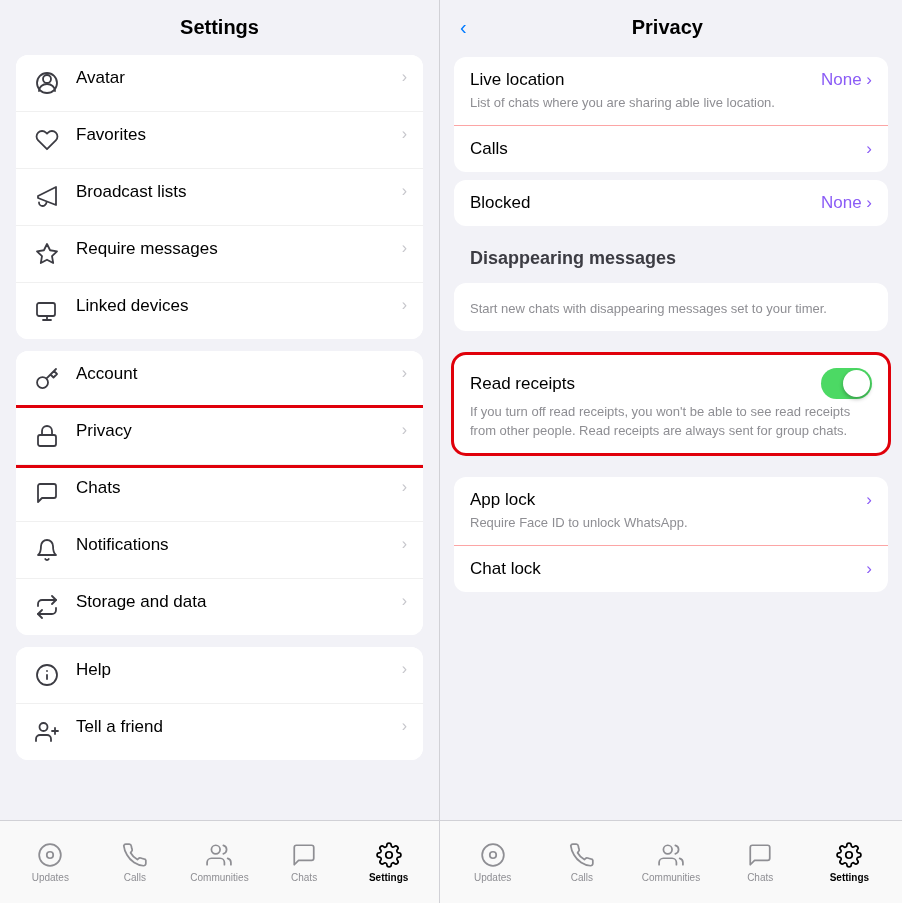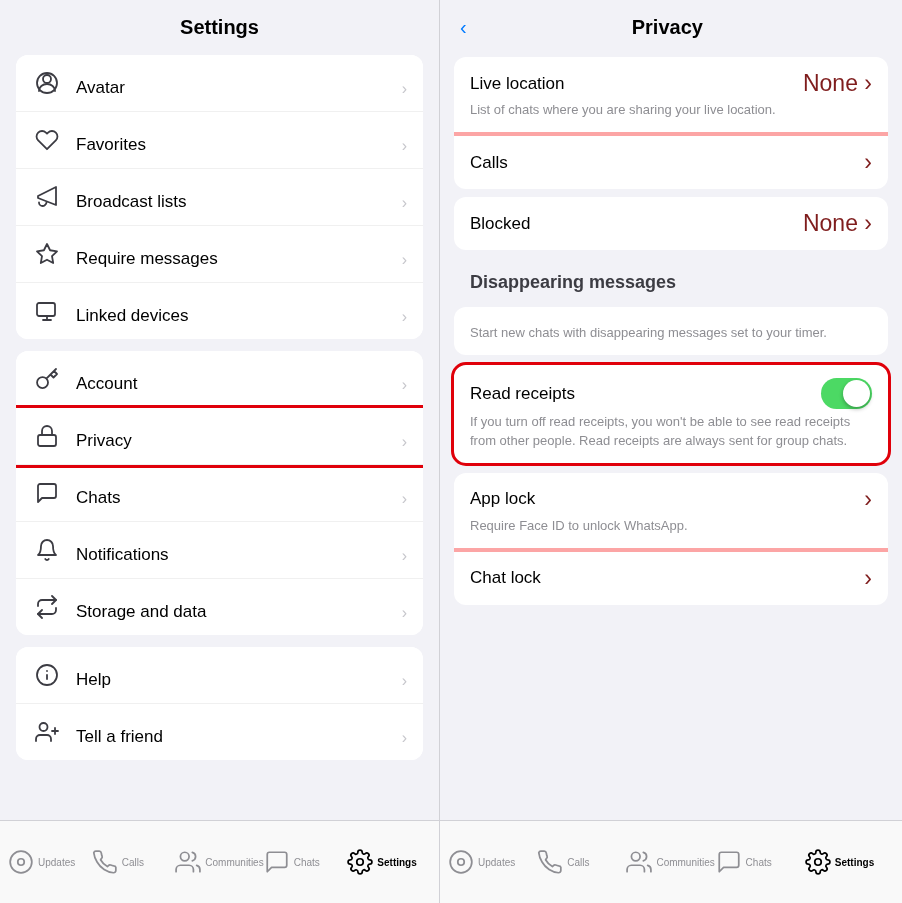--- a/index.html
+++ b/index.html
@@ -35,21 +35,21 @@
 
     .menu-section {
       background: #fff;
       border-radius: 12px;
       margin: 6px 16px;
       overflow: hidden;
     }
 
     .menu-item {
       display: flex;
-      align-items: flex-end;
+      align-items: flex-start;
       padding: 13px 16px;
       border-bottom: 1px solid #f0f0f0;
       cursor: pointer;
       background: #fff;
       position: relative;
     }
     .menu-item:last-child {
       border-bottom: none;
     }
     .menu-item.highlighted {
@@ -94,20 +94,21 @@
       background: #f9f9f9;
       border-top: 1px solid #d1d1d6;
       display: flex;
       height: 83px;
       align-items: center;
       justify-content: space-around;
       padding: 0 8px;
     }
     .nav-item {
       display: flex;
+      flex-direction: column;
       align-items: center;
       gap: 4px;
       cursor: pointer;
       flex: 1;
     }
     .nav-item svg {
       width: 26px;
       height: 26px;
       stroke: #8e8e93;
       fill: none;
@@ -167,39 +168,39 @@
 
     .right-section {
       background: #fff;
       border-radius: 12px;
       margin: 8px 0;
       overflow: hidden;
     }
 
     .right-item {
       padding: 13px 16px;
-      border-bottom: 4px solid #fca5a5;
+      border-bottom: 1px solid #fca5a5;
       cursor: pointer;
     }
     .right-item:last-child {
       border-bottom: none;
     }
 
     .right-item-row {
       display: flex;
       align-items: center;
       justify-content: space-between;
     }
     .right-item-label {
       font-size: 17px;
       color: #000;
     }
     .right-item-value {
-      font-size: 23px;
-      color: #7f1d1d;
+      font-size: 17px;
+      color: #8b5cf6;
       display: flex;
       align-items: center;
       gap: 4px;
     }
     .right-item-sub {
       font-size: 13px;
       color: #8e8e93;
       margin-top: 4px;
       line-height: 1.4;
     }
@@ -229,21 +230,21 @@
       position: absolute;
       top: 2px;
       right: 2px;
       box-shadow: 0 2px 4px rgba(0,0,0,0.3);
       transition: right 0.2s;
     }
 
     .read-receipts-section {
       background: #fff;
       border-radius: 12px;
-      margin: 10px 0;
+      margin: 24px 0;
       overflow: visible;
       outline: 3px solid #e0000a;
       position: relative;
       z-index: 2;
     }
 
     .right-bottom-nav {
       background: #f9f9f9;
       border-top: 1px solid #d1d1d6;
       display: flex;
@@ -451,21 +452,21 @@
   </div>
 
   <div class="right-content">
 
     <div class="right-section">
       <div class="right-item">
         <div class="right-item-row">
           <span class="right-item-label">Live location</span>
           <span class="right-item-value">None ›</span>
         </div>
-        <div class="right-item-sub">List of chats where you are sharing your live location.</div>
+        <div class="right-item-sub">List of chats where you are sharing able live location.</div>
       </div>
       <div class="right-item">
         <div class="right-item-row">
           <span class="right-item-label">Calls</span>
           <span class="right-item-value">›</span>
         </div>
       </div>
     </div>
 
     <div class="right-section">

